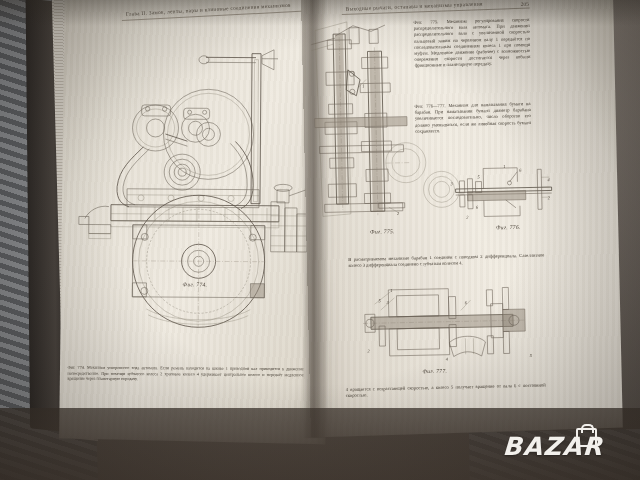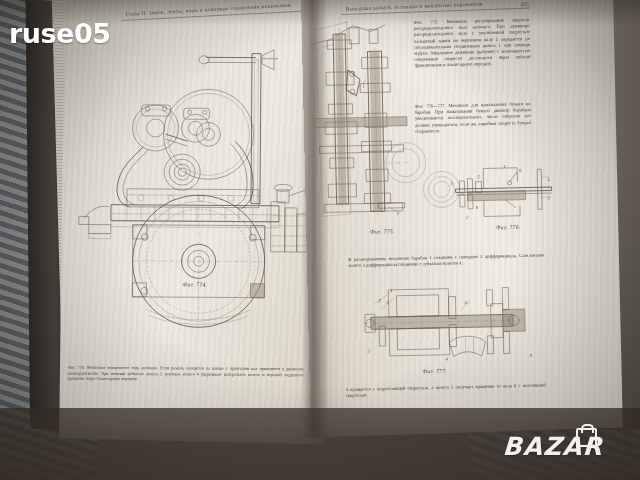--- a/index.html
+++ b/index.html
@@ -402,17 +402,16 @@
     <div class="figcap" style="left:403px;top:377px;transform:rotate(-0.7deg);">Фиг. 777.</div>
 
     <div class="para" style="left:326px;top:394px;width:200px;transform:rotate(-0.7deg);">4 вращается с возрастающей скоростью, а колесо 5 получает вращение от вала 6 с постоянной скоростью.</div>
 
   </div>
 
   <div class="dark-bottom"></div>
   <div class="vig"></div>
   <div class="blurband"></div>
 
-  <div class="wm-ruse">ruse05</div>
   <div class="wm-bazar">BAZAR</div>
   <div class="wm-bag"></div>
 
 </div>
 
 </body></html>

